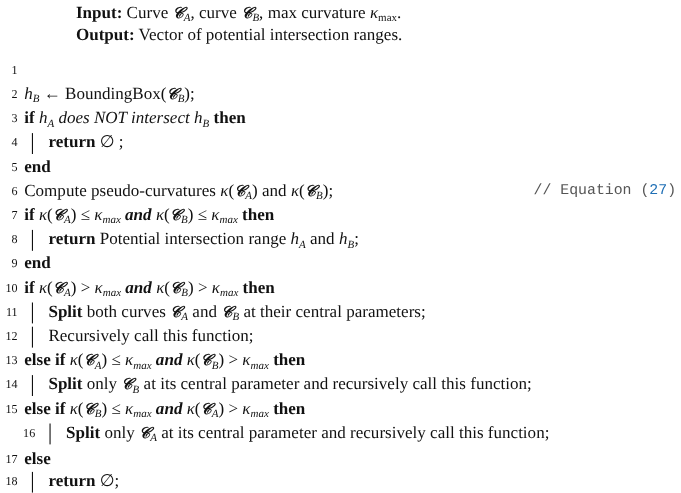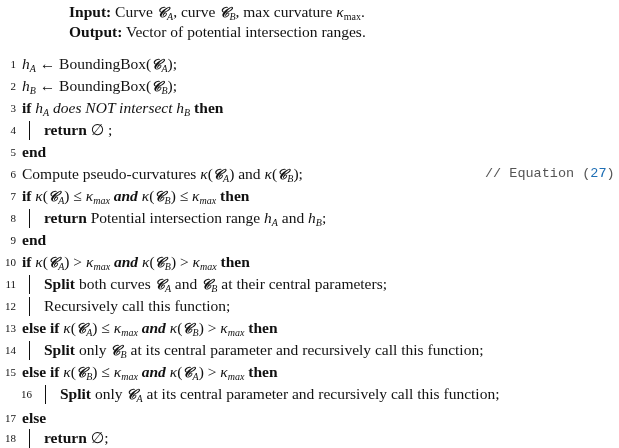--- a/index.html
+++ b/index.html
@@ -28,21 +28,20 @@
     <b>Input:</b>
     Curve <span class="cal">𝒞</span><sub>A</sub>, curve <span class="cal">𝒞</span><sub>B</sub>, max curvature <i>κ</i><sub style="font-style:normal">max</sub>.
   </div>
   <div class="io" style="top:23px;">
     <b>Output:</b>
     <span>Vector of potential intersection ranges.</span>
   </div>
 
   <div class="line" style="top:53px;width:619px;">
     <span class="num">1</span>
-    <span class="body"><i>h</i><sub>A</sub> ← BoundingBox(<span class="cal">𝒞</span><sub>A</sub>);</span>
   </div>
 
   <div class="line" style="top:75px;width:619px;">
     <span class="num">2</span>
     <span class="body"><i>h</i><sub>B</sub> ← BoundingBox(<span class="cal">𝒞</span><sub>B</sub>);</span>
   </div>
 
   <div class="line" style="top:97px;width:619px;">
     <span class="num">3</span>
     <span class="body"><b>if</b> <i>h</i><sub>A</sub> <i>does NOT intersect</i> <i>h</i><sub>B</sub> <b>then</b></span>

